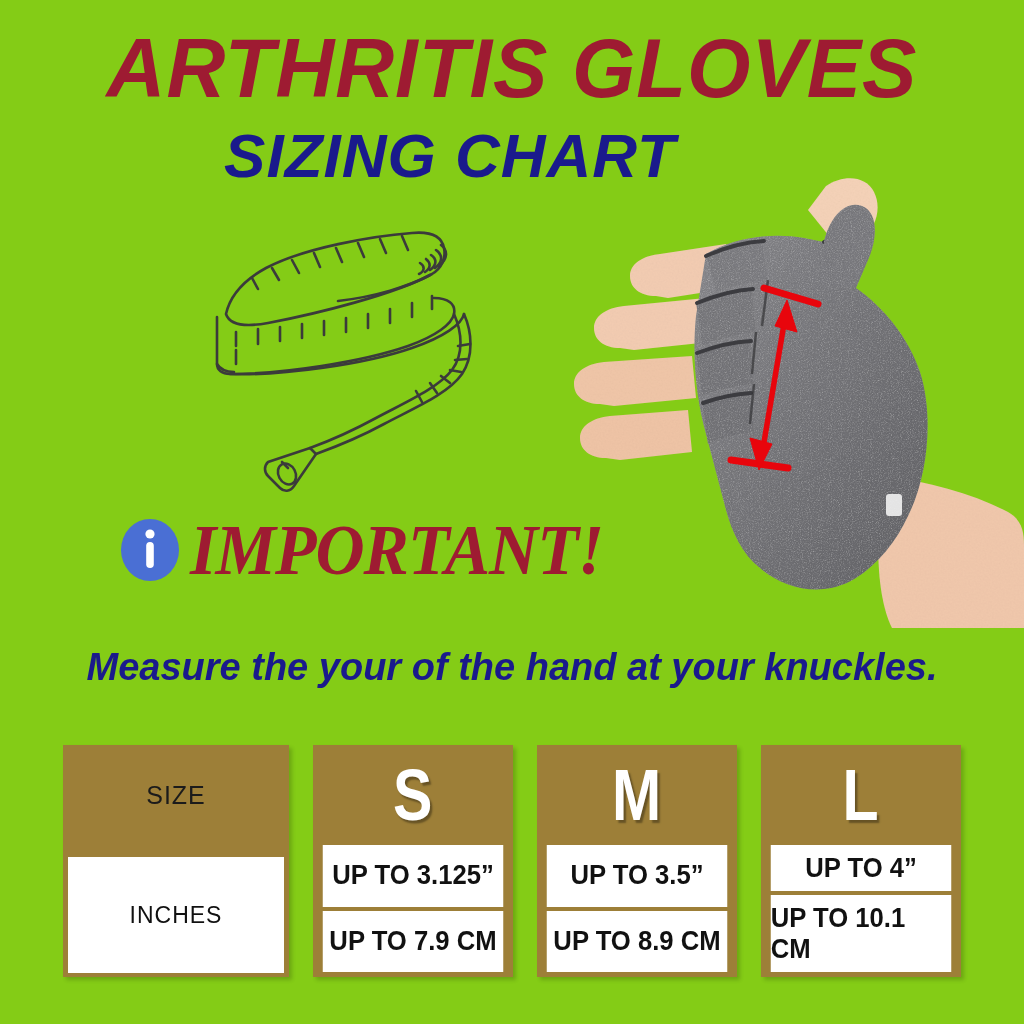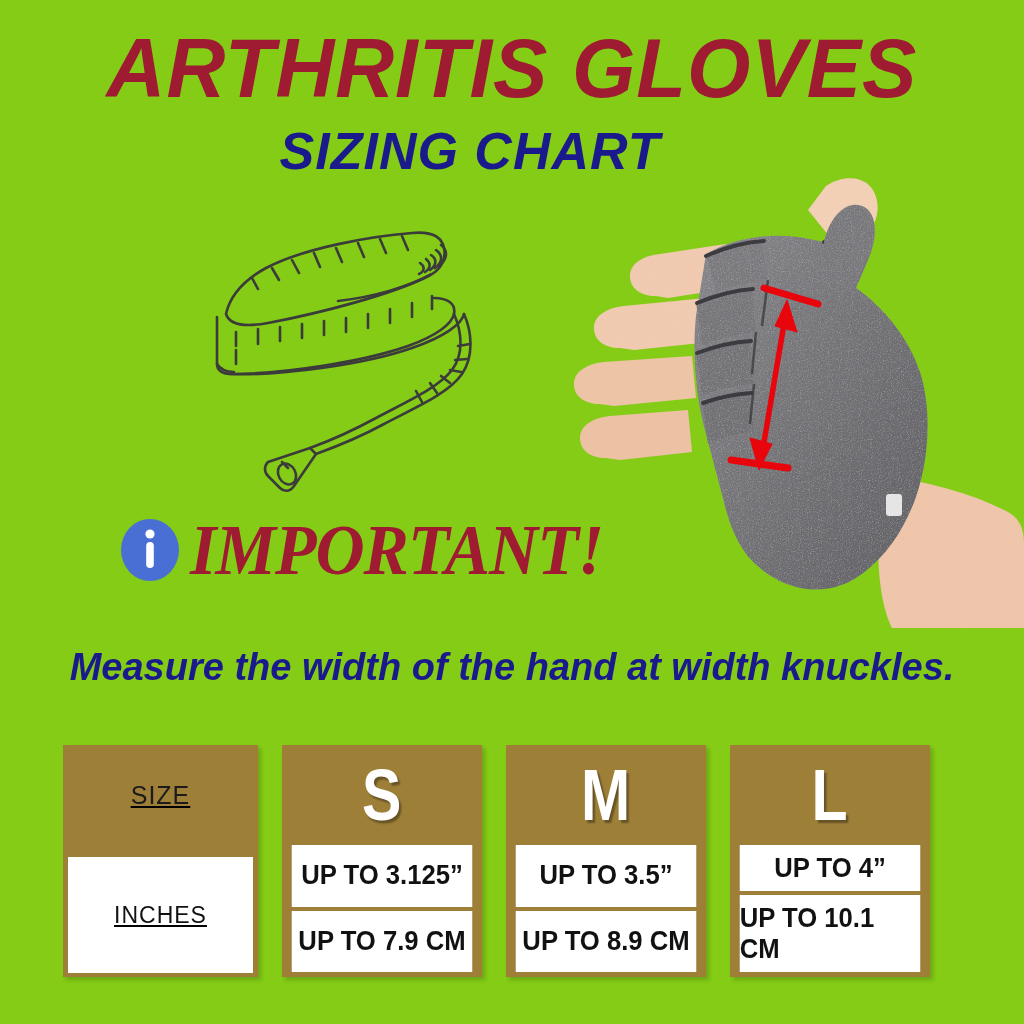--- a/index.html
+++ b/index.html
@@ -38,25 +38,24 @@
   #title-sub {
     position: absolute;
     left: 0;
     top: 125px;
     width: 900px;
     text-align: center;
     color: #1A1A8C;
     font-family: "Liberation Sans Narrow", "Liberation Sans", sans-serif;
     font-weight: bold;
     font-style: italic;
-    font-size: 52px;
+    font-size: 62px;
     letter-spacing: 1px;
     line-height: 1;
     white-space: nowrap;
-    margin-left: 20px;
   }
 
   
   #tape-measure {
     position: absolute;
     left: 186px;
     top: 228px;
     width: 330px;
     height: 268px;
   }
@@ -123,21 +122,21 @@
     display: flex;
     gap: 24px;
   }
   .size-col {
     position: relative;
     background: #9D7F38;
     box-shadow: 3px 3px 4px rgba(0,0,0,0.18);
     display: flex;
     flex-direction: column;
   }
-  .size-col.col-label { width: 195px; text-decoration: underline; }
+  .size-col.col-label { width: 226px; }
   .size-col.col-size  { width: 200px; }
 
   .cell-header {
     height: 100px;
     flex: 0 0 auto;
     display: flex;
     align-items: center;
     justify-content: center;
     color: #1b1b1b;
     font-size: 25px;
@@ -346,21 +345,21 @@
     <span id="info-icon">
       <svg viewBox="0 0 64 64" width="64" height="64" xmlns="http://www.w3.org/2000/svg">
         <ellipse cx="32" cy="32" rx="29" ry="31" fill="#4A6FD4"></ellipse>
         <circle cx="32" cy="16" r="4.6" fill="#ffffff"></circle>
         <rect x="28.2" y="24" width="7.6" height="26" rx="3.8" fill="#ffffff"></rect>
       </svg>
     </span>
     <span id="important-text">IMPORTANT!</span>
   </div>
 
-  <div id="instruction">Measure the width of the hand at width knuckles.</div>
+  <div id="instruction">Measure the your of the hand at your knuckles.</div>
 
   <div id="sizing-table">
 
     <div class="size-col col-label">
       <div class="cell-header">SIZE</div>
       <div class="cell-value plain first-row">INCHES</div>
     </div>
 
     <div class="size-col col-size">
       <div class="cell-header size-letter">S</div>

